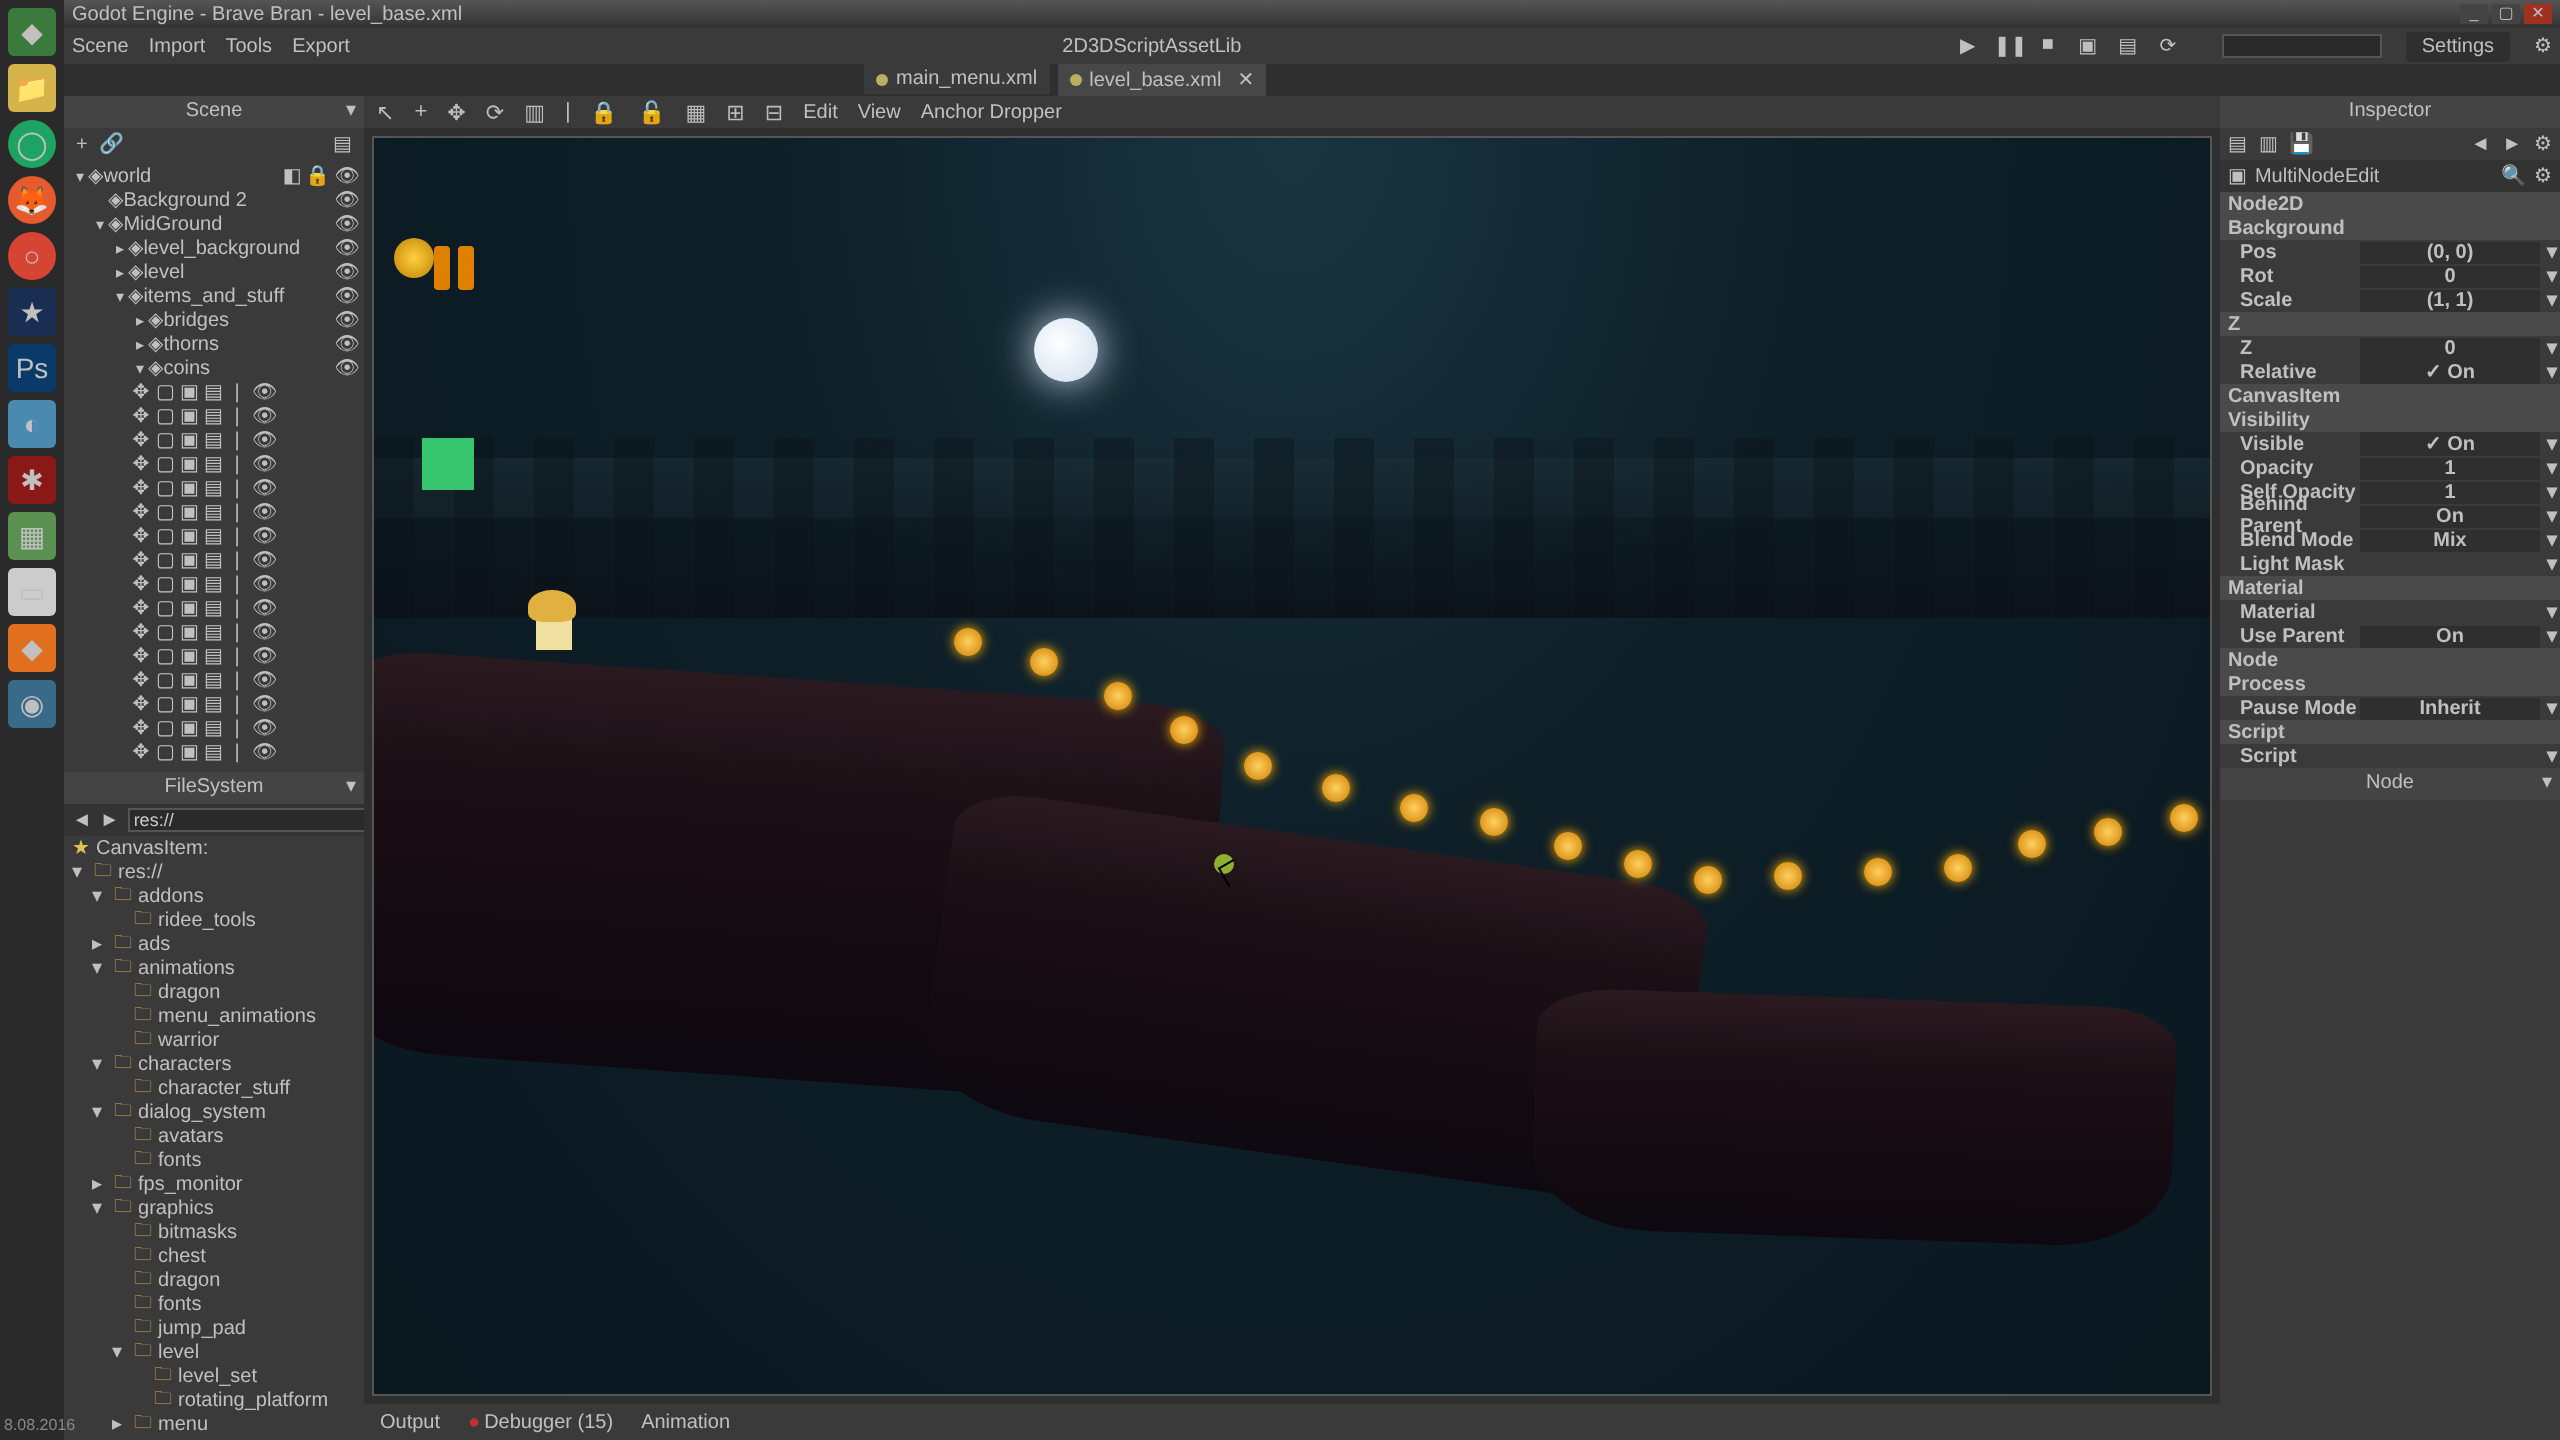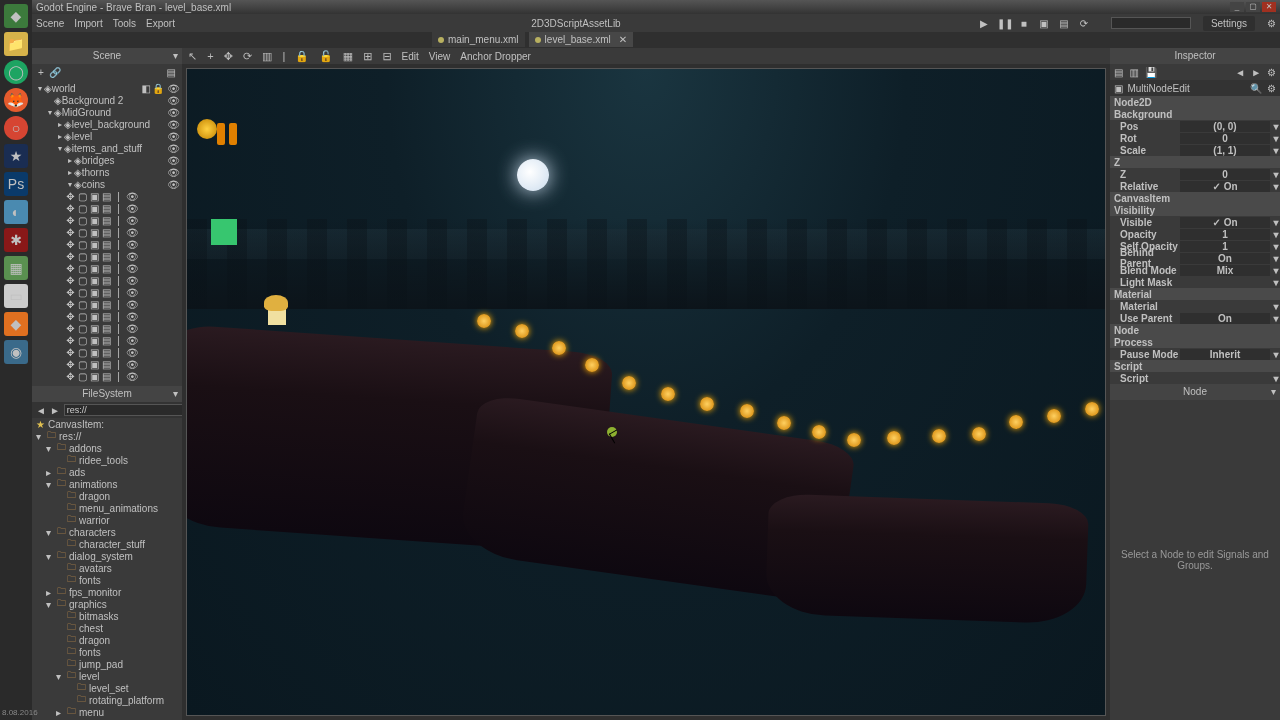--- a/index.html
+++ b/index.html
@@ -555,20 +555,25 @@
             <div class="coin" style="left: 660px; top: 364px;"></div>
             <div class="coin" style="left: 700px; top: 362px;"></div>
             <div class="coin" style="left: 745px; top: 360px;"></div>
             <div class="coin" style="left: 785px; top: 358px;"></div>
             <div class="coin" style="left: 822px; top: 346px;"></div>
             <div class="coin" style="left: 860px; top: 340px;"></div>
             <div class="coin" style="left: 898px; top: 333px;"></div>
           </div>
         <div class="cursor-dot"></div>
       </div>
+      <div class="bottom-tabs">
+        <span class="btab">Output</span>
+        <span class="btab"><span class="marker">●</span><span>Debugger (15)</span></span>
+        <span class="btab">Animation</span>
+      </div>
     </div>
 
     <div class="right-col">
       <div class="panel-header">
         <span>Inspector</span>
       </div>
       <div class="insp-toolrow">
         <span>▤</span>
         <span>▥</span>
         <span>💾</span>
@@ -665,18 +670,15 @@
           <div class="prop">
             <span class="plabel">Script</span>
             <span class="pval"><null></null></span>
             <span style="width:8px;text-align:center">▾</span>
           </div>
         </div>
 
       <div class="panel-header">
         <span>Node</span><span class="drop">▾</span>
       </div>
-      <div class="node-dock">
-        <div class="msg">Select a Node to edit Signals and Groups.</div>
-      </div>
     </div>
   </div>
 </div>
 
 </body></html>

